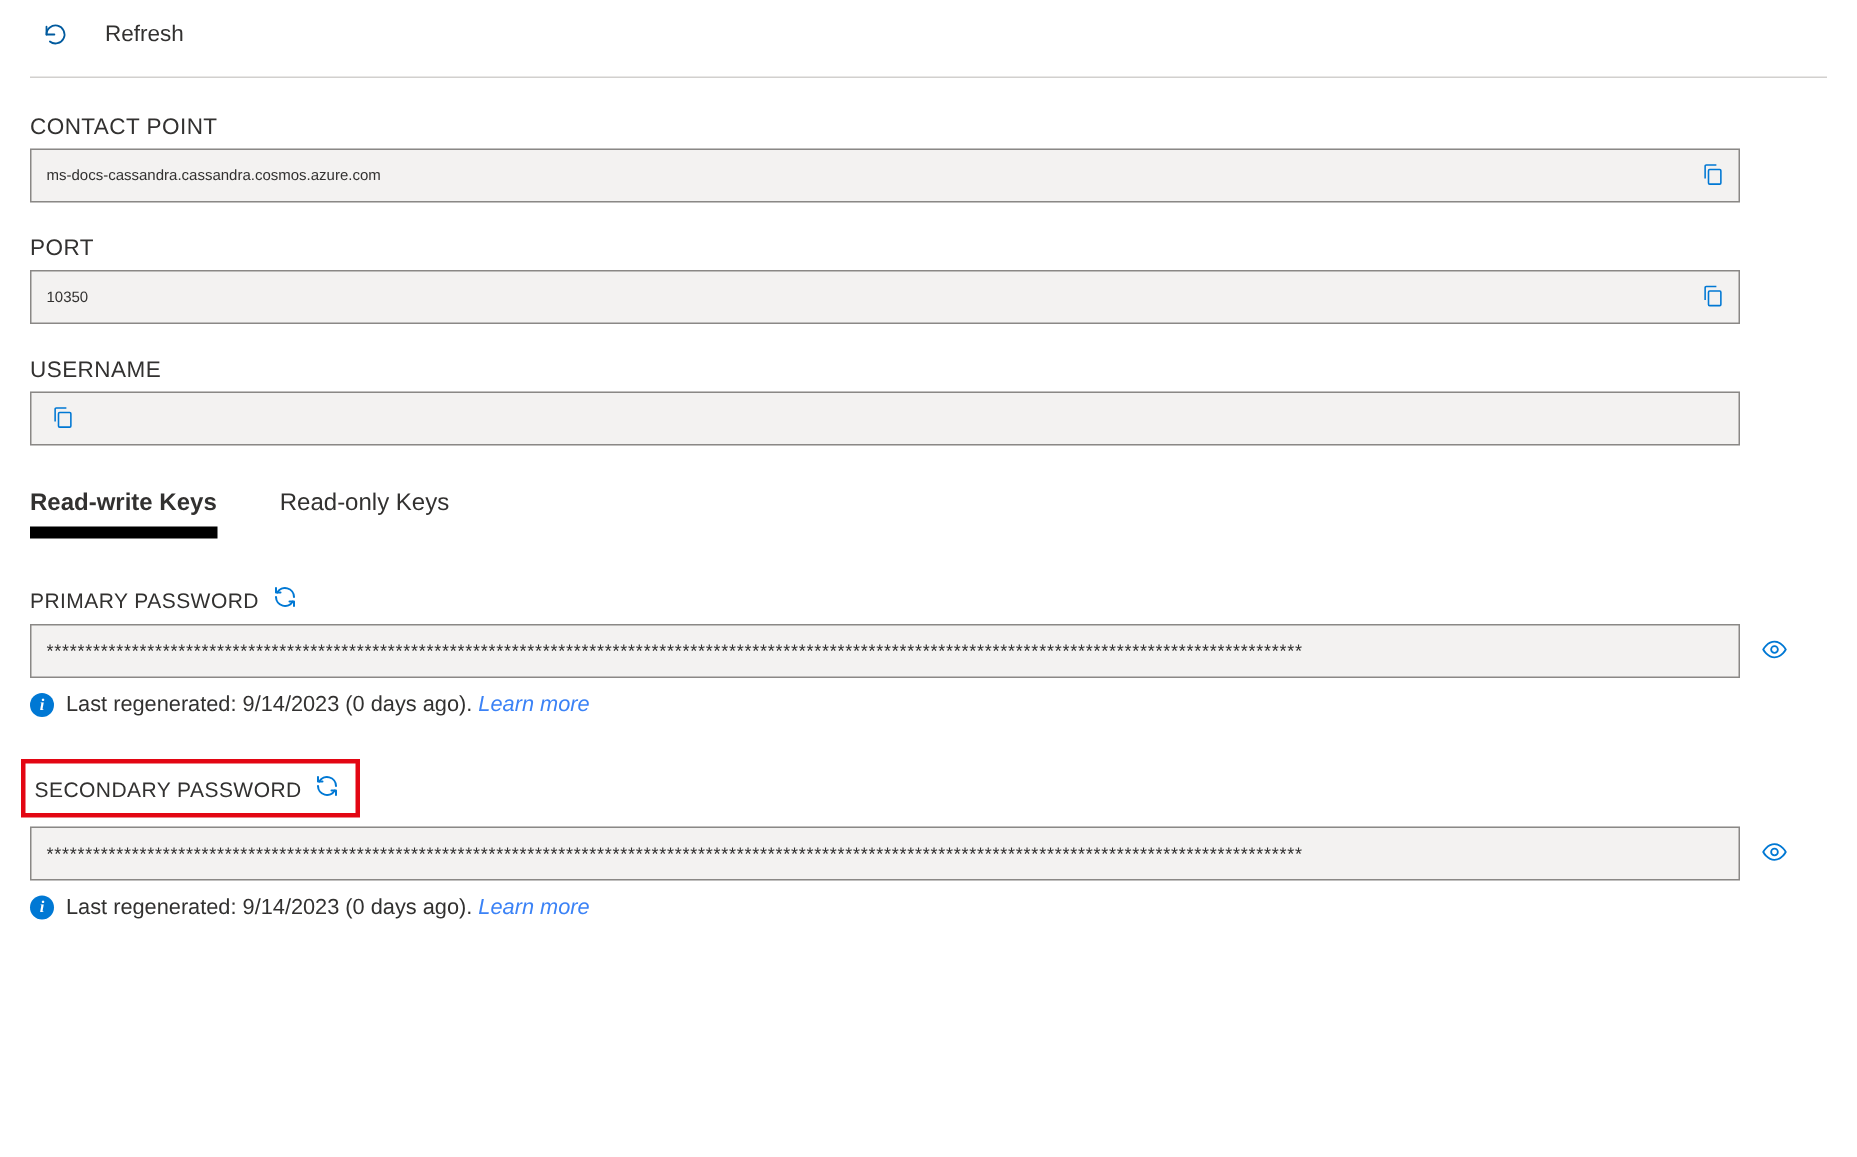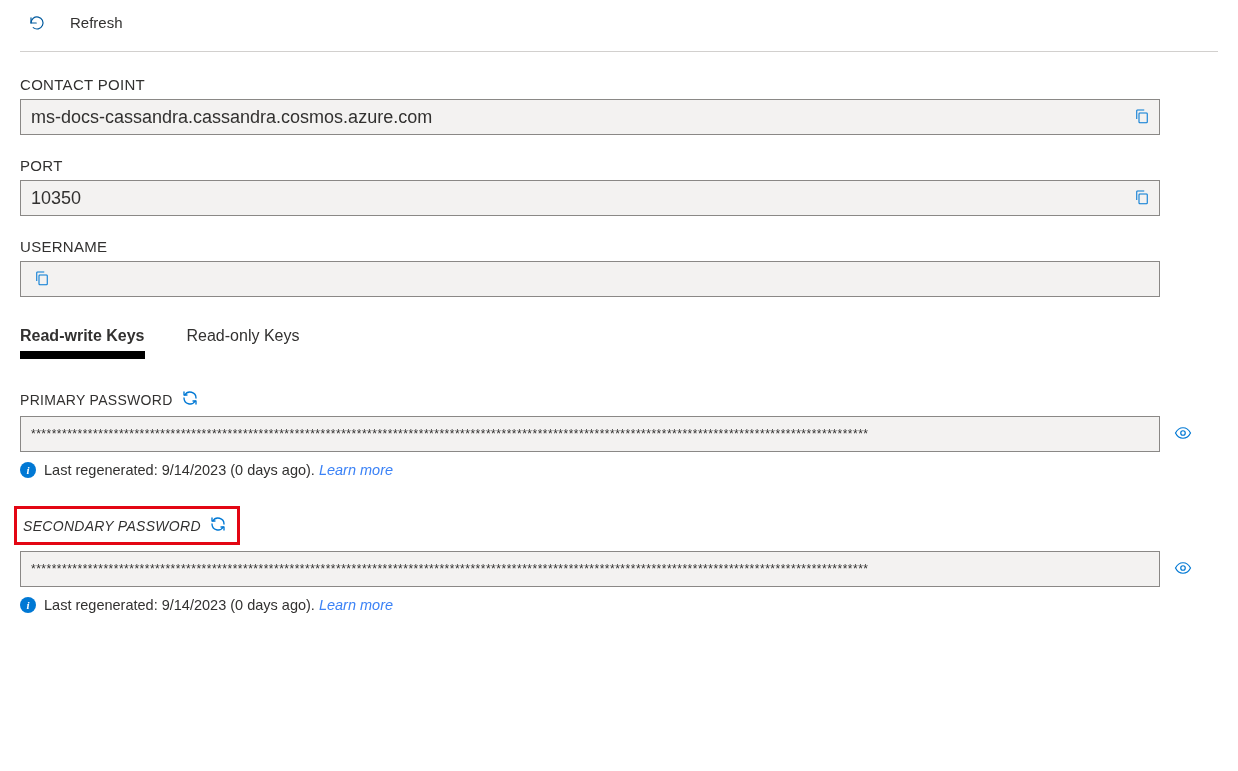--- a/index.html
+++ b/index.html
@@ -48,21 +48,21 @@
       align-items: center;
       border: 1px solid #8a8886;
       background: #f3f2f1;
       height: 36px;
       padding: 0 6px 0 10px;
       width: 1140px;
       max-width: 100%;
     }
     .readonly-value {
       flex: 1;
-      font-size: 18px;
+      font-size: 10px;
       color: #323130;
       white-space: nowrap;
       overflow: hidden;
       text-overflow: clip;
     }
     .copy-btn {
       flex: 0 0 auto;
       width: 22px;
       height: 22px;
       display: flex;
@@ -174,21 +174,20 @@
     .learn-link { color: #3b82f6; cursor: pointer; font-style: italic; }
     .pwd-section { margin-bottom: 28px; }
     .highlight-box {
       border: 3px solid #e30613;
       display: inline-flex;
       align-items: center;
       gap: 8px;
       padding: 6px 10px 6px 6px;
       margin-left: -6px;
       margin-bottom: 6px;
-      font-style: italic;
     }
   </style>
 </head>
 <body>
 
 <div class="toolbar">
   <div class="refresh-btn">
     <span>
       <svg class="refresh-icon-svg" viewBox="0 0 24 24">
         <path d="M4 12a8 8 0 1 1 3 6.2" stroke-linecap="round"></path>

